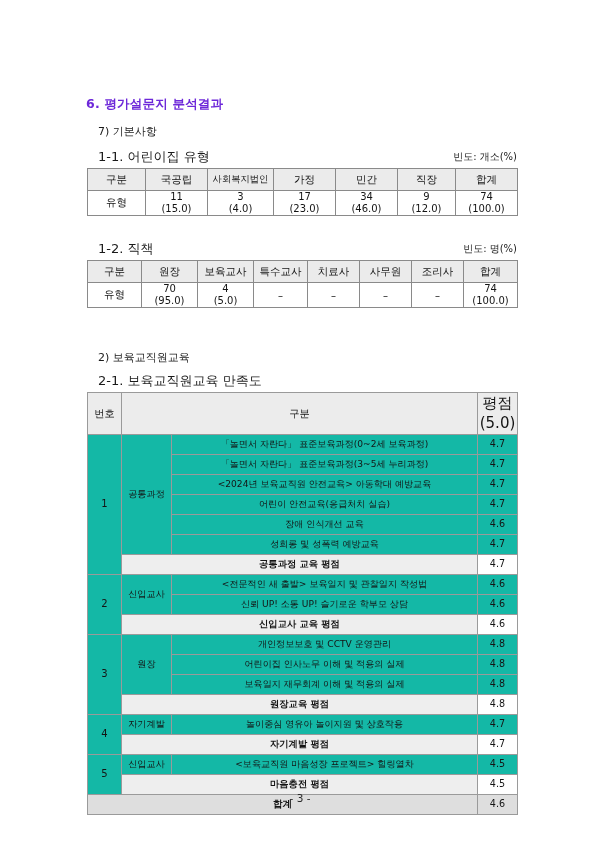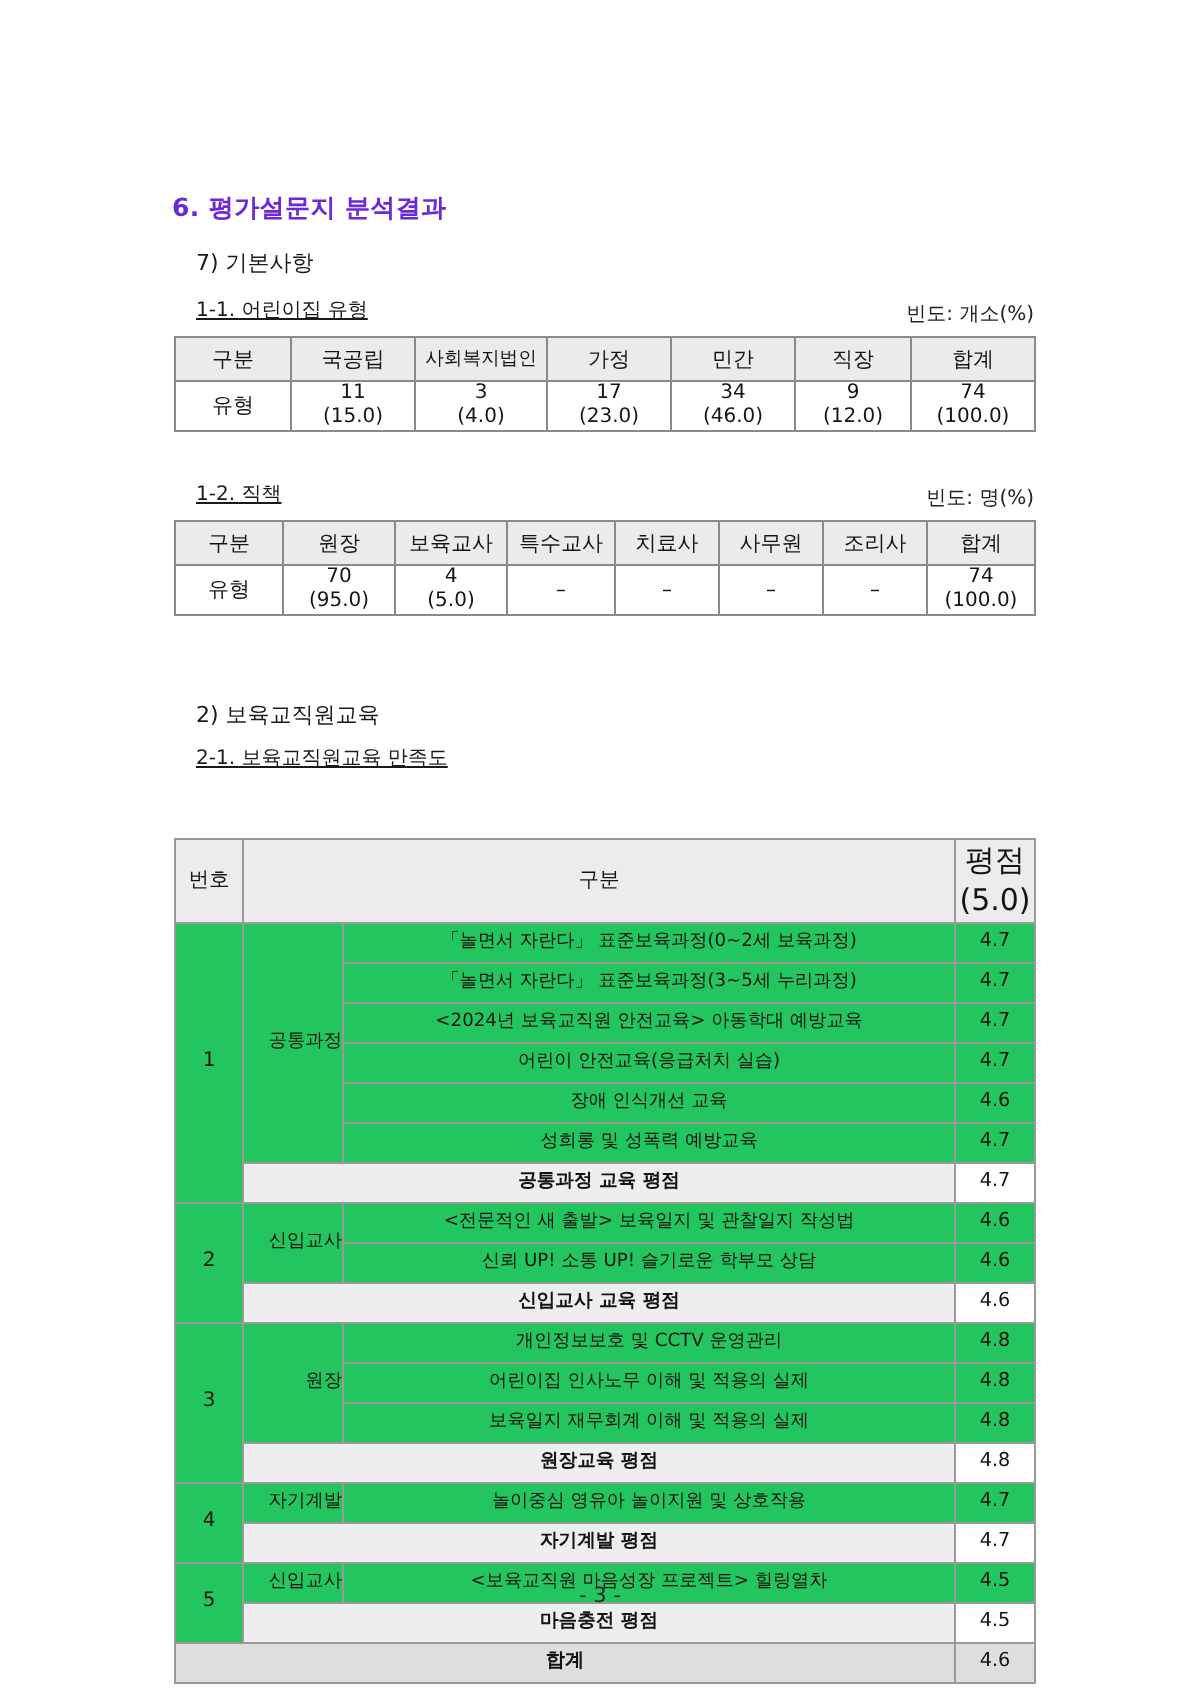--- a/index.html
+++ b/index.html
@@ -42,24 +42,23 @@
   .h-sub1 {
     position: absolute;
     left: 98px;
     font-size: 11px;
     color: #1a1a1a;
     white-space: nowrap;
   }
   .h-sub2 {
     position: absolute;
     left: 98px;
-    font-size: 10px;
+    font-size: 13px;
     color: #1a1a1a;
     white-space: nowrap;
-    text-decoration: underline;
   }
   .unit-note {
     position: absolute;
     font-size: 10px;
     color: #222;
     white-space: nowrap;
     text-align: right;
   }
 
   
@@ -98,24 +97,23 @@
   .dash { font-size: 10px; color: #333; }
 
   
   table.big {
     position: absolute;
     left: 87px;
     top: 374px;
     width: 430px;
     border-collapse: collapse;
     table-layout: fixed;
-    background: #22c55e;
+    background: #14b8a6;
     border: 1.6px solid #1c1c1c;
     font-size: 9.1px;
-    margin-top: 27px;
   }
   table.big td {
     border: 0.7px solid #9a9a9a;
     color: #141414;
     text-align: center;
     vertical-align: middle;
     padding: 0;
     height: 19px;
     line-height: 1.2;
   }
@@ -127,21 +125,20 @@
   table.big td.head.two {
     line-height: 1.35;
     height: 36px;
     font-size: 15px;
   }
   table.big td.no {
     font-size: 10px;
   }
   table.big td.cat {
     font-size: 9.2px;
-    text-align: right;
   }
   table.big td.desc {
     font-size: 9.1px;
     padding: 0 4px;
   }
   table.big td.score {
     font-size: 9.6px;
   }
   table.big tr.avg td {
     background: #eeeeee;

